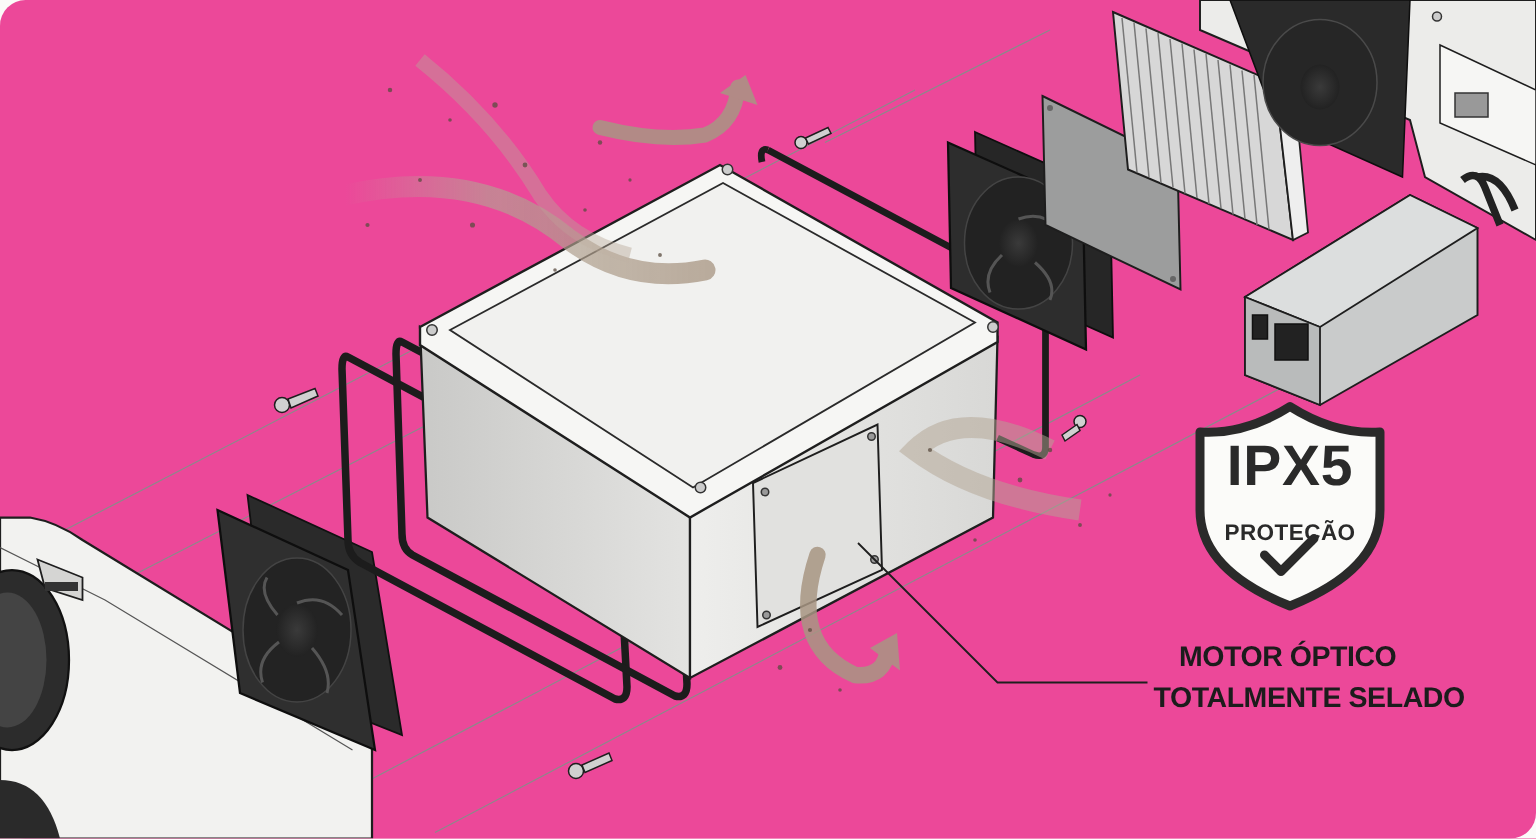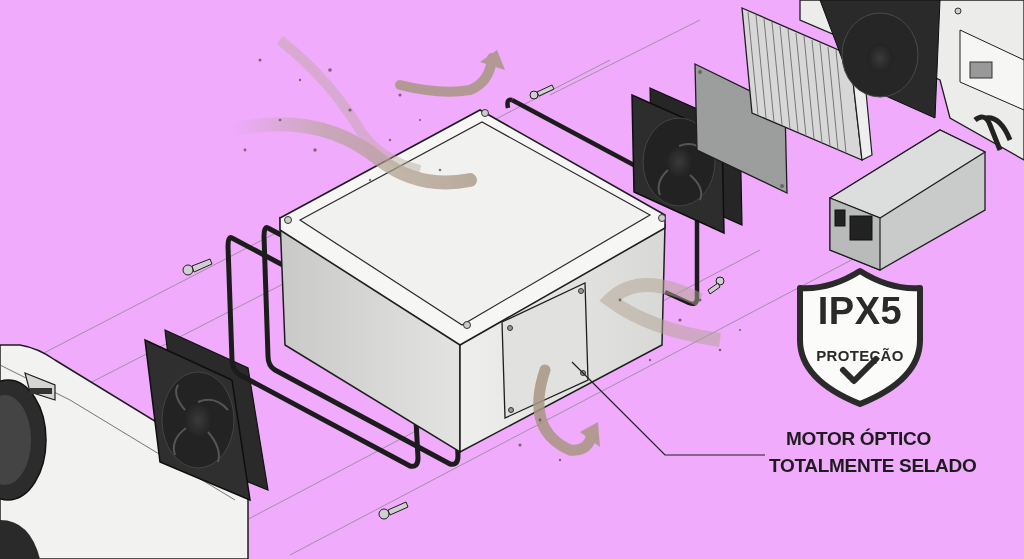--- a/index.html
+++ b/index.html
@@ -1,17 +1,17 @@
 <!DOCTYPE html>
 <html><head>
 <meta charset="utf-8">
 <style>
   html, body { margin:0; padding:0; }
   body { width:1024px; height:559px; overflow:hidden; background:#fbfbf9; font-family:"Liberation Sans", sans-serif; }
-  #stage { position:relative; width:1024px; height:559px; background:#f0abfc; }
+  #stage { position:relative; width:1024px; height:559px; background:#ec4899;border-radius:17px; }
   svg#art { position:absolute; left:0; top:0; }
   .label { position:absolute; font-family:"Liberation Sans", sans-serif; font-weight:700; color:#1c1c1c; letter-spacing:-0.3px; }
   #callout-l1 { left:786px; top:428px; font-size:19px; }
   #callout-l2 { left:769px; top:455px; font-size:19px; }
   #badge-main { position:absolute; left:800px; top:290px; width:120px; text-align:center; font-size:38px; font-weight:700; color:#2a2a2a; letter-spacing:0.5px; }
   #badge-sub { position:absolute; left:800px; top:331px; width:120px; text-align:center; font-size:15px; font-weight:700; color:#2a2a2a; letter-spacing:0.3px;margin-top:16px; }
 </style>
 </head>
 <body>
 

